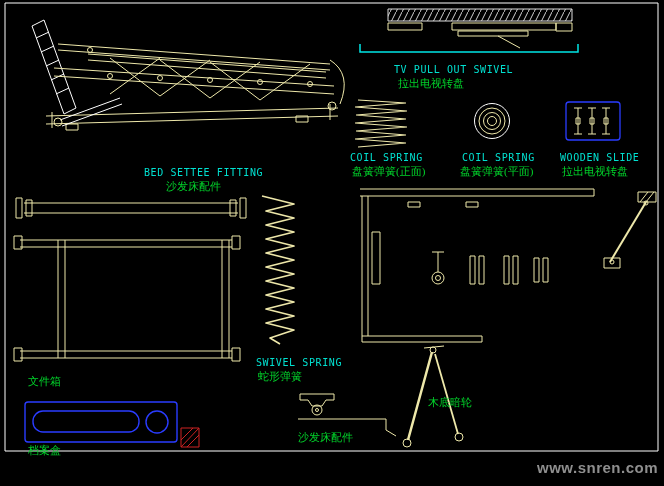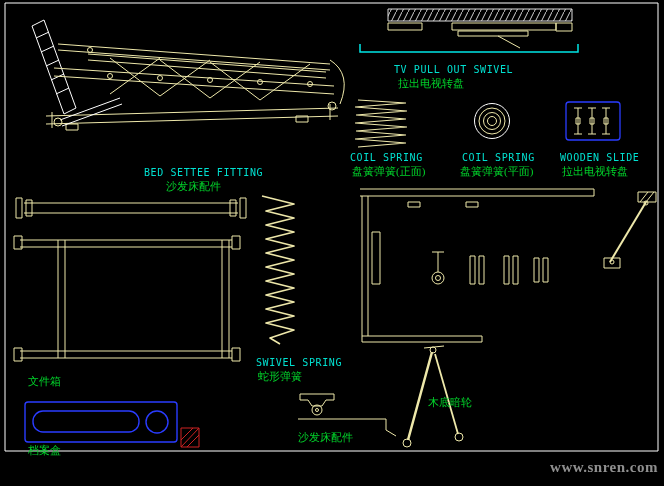--- a/index.html
+++ b/index.html
@@ -3,21 +3,21 @@
 <meta charset="utf-8">
 <style>
   html,body{margin:0;padding:0;background:#000;}
   .canvas{position:relative;width:664px;height:486px;background:#000;overflow:hidden;
           font-family:"DejaVu Sans",sans-serif;}
   .lbl-en{position:absolute;color:#00e0d0;font-family:"DejaVu Sans Mono",monospace;
           font-size:10px;letter-spacing:.6px;white-space:nowrap;}
   .lbl-zh{position:absolute;color:#00d42a;font-family:Liberation Serif, serif;
           font-size:11px;white-space:nowrap;}
   .watermark{position:absolute;right:6px;top:459px;color:#8f8f8f;
-             font-family:Liberation Serif, serif;font-weight:bold;font-size:15px;
+             font-family:Liberation Sans, sans-serif;font-weight:bold;font-size:15px;
              letter-spacing:.5px;}
   svg{position:absolute;left:0;top:0;}
   svg *{vector-effect:non-scaling-stroke;}
 </style>
 </head>
 <body>
 
 <div class="canvas">
 
   <svg width="664" height="486" viewBox="0 0 664 486">

